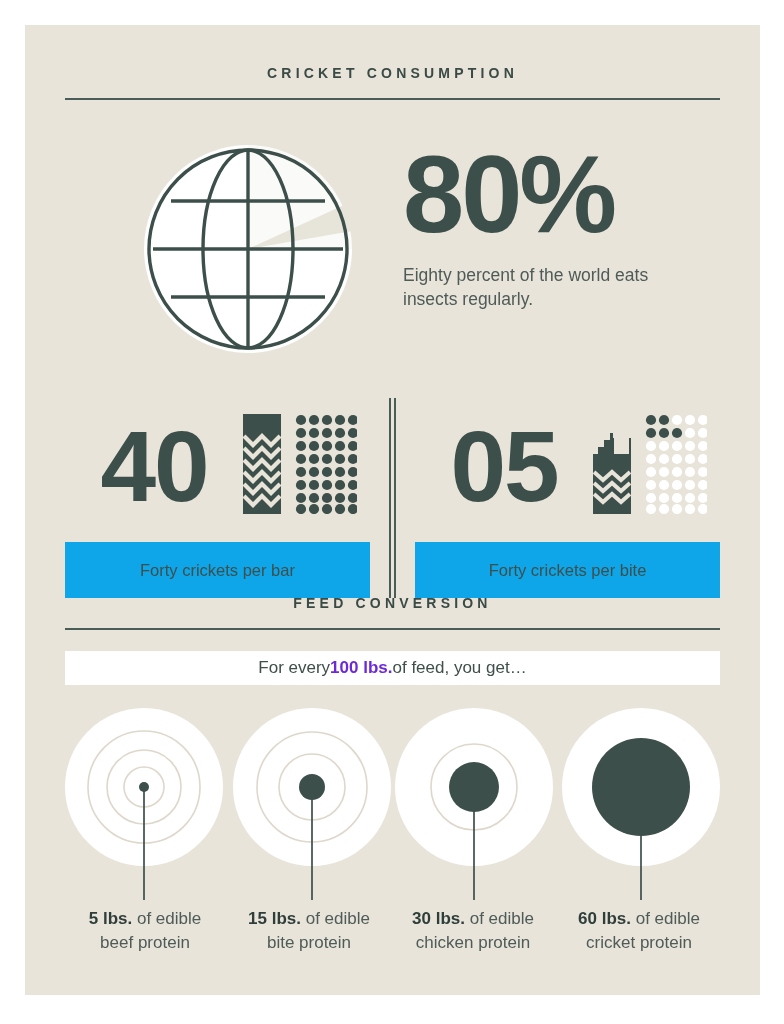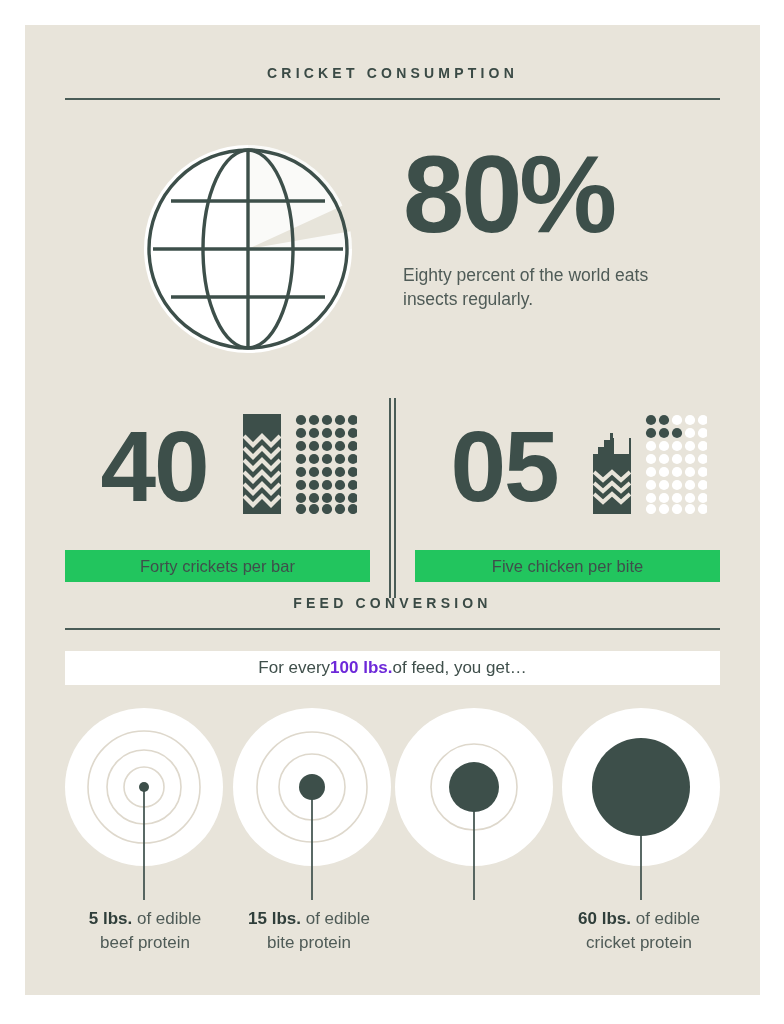--- a/index.html
+++ b/index.html
@@ -108,23 +108,23 @@
     color: #3d4f4a;
     letter-spacing: -2px;
     width: 178px;
     text-align: center;
     font-family: "Liberation Sans", sans-serif;
   }
   .panel-icons { display: flex; align-items: flex-start; gap: 14px; }
 
   .panel-caption {
     position: absolute;
-    left: 0; top: 152px;
-    width: 100%; height: 32px;
-    background: #22c55e;
+    left: 0; top: 144px;
+    width: 100%; height: 56px;
+    background: #0ea5e9;
     display: flex; align-items: center; justify-content: center;
     font-size: 16.5px;
     color: #3f4f4b;
   }
 
   #panel-divider {
     position: absolute;
     left: 324px; top: 0;
     width: 7px; height: 200px;
   }
@@ -363,21 +363,21 @@
                 <circle cx="6" cy="6" r="5.1"></circle>
                   <circle cx="19" cy="6" r="5.1"></circle>
                 <circle cx="6" cy="19" r="5.1"></circle>
                   <circle cx="19" cy="19" r="5.1"></circle>
                   <circle cx="32" cy="19" r="5.1"></circle>
               </g>
             </svg>
           </span>
         </div>
       </div>
-      <div class="panel-caption">Five chicken per bite</div>
+      <div class="panel-caption">Forty crickets per bite</div>
     </div>
   </div>
 
   <div class="section-head" style="top:570px;">
     <div class="section-title">FEED CONVERSION</div>
     <div class="rule"></div>
   </div>
 
   <div id="feed-banner">
     <span>For every </span>
@@ -437,20 +437,24 @@
     <div class="label-cell" style="left:-2px;">
       <div><b>5 lbs.</b><span> of edible</span></div>
       <div>beef protein</div>
     </div>
 
     <div class="label-cell" style="left:162px;">
       <div><b>15 lbs.</b><span> of edible</span></div>
       <div>bite protein</div>
     </div>
 
+    <div class="label-cell" style="left:326px;">
+      <div><b>30 lbs.</b><span> of edible</span></div>
+      <div>chicken protein</div>
+    </div>
 
     <div class="label-cell" style="left:492px;">
       <div><b>60 lbs.</b><span> of edible</span></div>
       <div>cricket protein</div>
     </div>
   </div>
 
 </div>
 
 </body></html>

